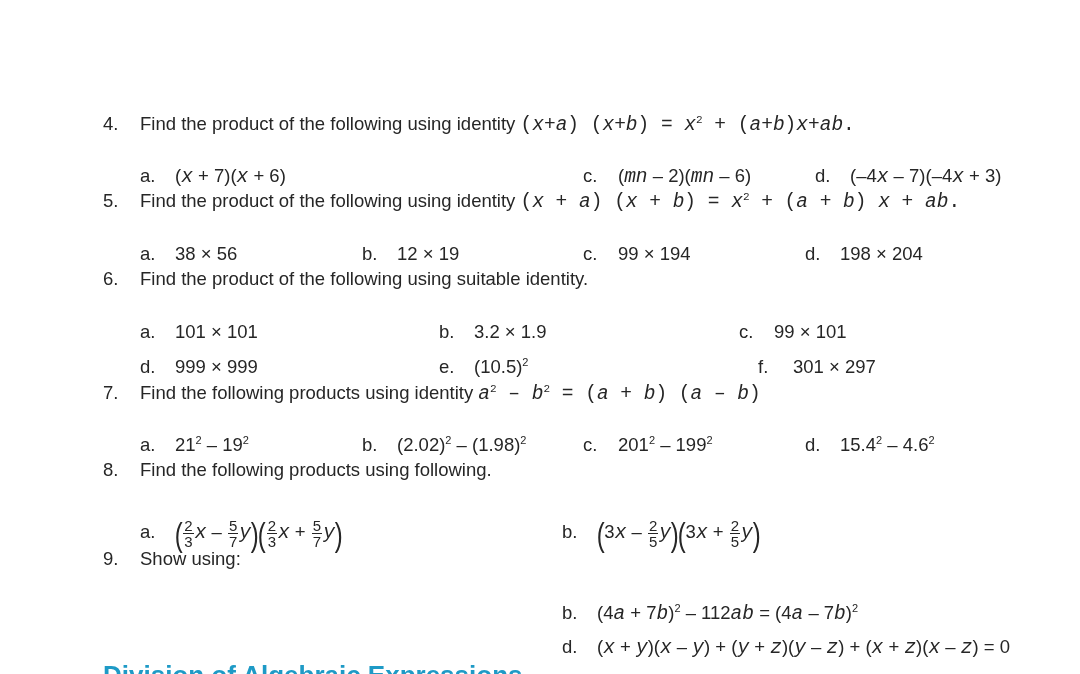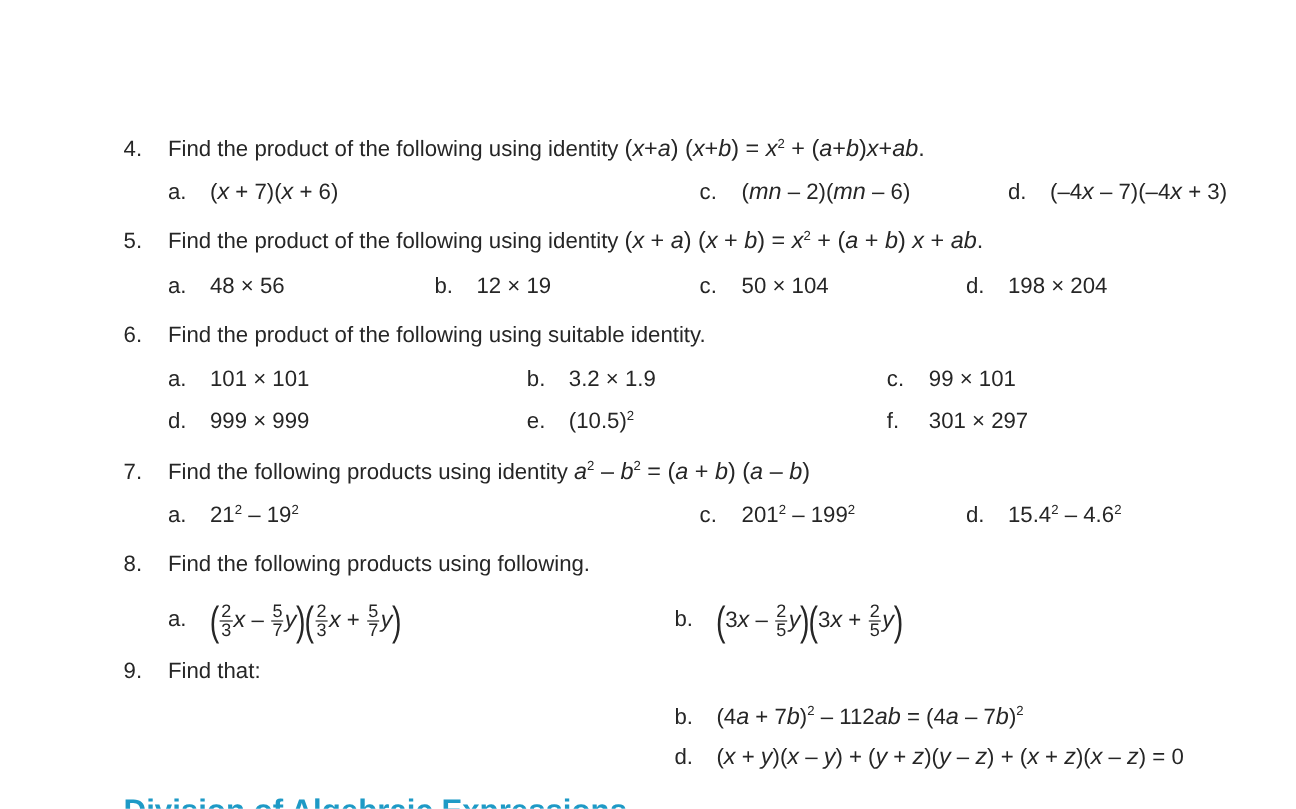--- a/index.html
+++ b/index.html
@@ -6,96 +6,97 @@
   body {
     width: 1080px; height: 674px; overflow: hidden; position: relative;
     background: #ffffff;
     font-family: "Liberation Sans", sans-serif;
     color: #262626;
     font-size: 18.5px;
   }
   .q { position: absolute; left: 0; width: 1080px; }
   .qnum { position: absolute; left: 103px; }
   .qtext { position: absolute; left: 140px; white-space: nowrap; }
-  .row { position: absolute; left: 0; width: 964px; height: 24px; }
+  .row { position: absolute; left: 0; width: 964px; height: 24px; margin-top: 16px; }
   .item { position: absolute; white-space: nowrap; }
   .lbl { display: inline-block; width: 35px; }
   .val { display: inline-block; }
-  .m { font-family: Liberation Sans, sans-serif; font-style: italic; font-size: 19.5px; }
+  .m { font-family: Liberation Mono, monospace; font-style: italic; font-size: 19.5px; }
   sup { font-size: 11px; vertical-align: 7px; line-height: 0; }
   .frac { display: inline-block; vertical-align: middle; text-align: center; font-size: 15px; line-height: 15px; margin: 0 1px; }
   .frac .n { display: block; border-bottom: 1px solid #262626; padding: 0 1px; }
   .frac .d { display: block; }
   .big { font-size: 34px; font-weight: 200; vertical-align: middle; line-height: 24px; display: inline-block; transform: scaleX(0.7); margin: 0 -2px; }
   .heading {
     position: absolute; left: 103px; top: 660px;
     color: #1e9ac6; font-weight: bold; font-size: 26px; white-space: nowrap;
   }
 </style>
 </head>
 <body>
 
 <div class="q">
   <span class="qnum" style="top:113px">4.</span>
   <span class="qtext" style="top:113px"><span>Find the product of the following using identity</span> <span class="m" style="font-style:normal">(<i>x</i>+<i>a</i>) (<i>x</i>+<i>b</i>) = <i>x</i><sup>2</sup> + (<i>a</i>+<i>b</i>)<i>x</i>+<i>ab</i>.</span></span>
   <div class="row" style="top:149px">
     <span class="item" style="left:140px"><span class="lbl">a.</span><span class="val">(<span class="m">x</span> + 7)(<span class="m">x</span> + 6)</span></span>
     <span class="item" style="left:583px"><span class="lbl">c.</span><span class="val">(<span class="m">mn</span> – 2)(<span class="m">mn</span> – 6)</span></span>
-    <span class="item" style="left:840px"><span class="lbl">d.</span><span class="val">(–4<span class="m">x</span> – 7)(–4<span class="m">x</span> + 3)</span></span>
+    <span class="item" style="left:815px"><span class="lbl">d.</span><span class="val">(–4<span class="m">x</span> – 7)(–4<span class="m">x</span> + 3)</span></span>
   </div>
 </div>
 
 <div class="q">
   <span class="qnum" style="top:190px">5.</span>
   <span class="qtext" style="top:190px"><span>Find the product of the following using identity</span> <span class="m" style="font-style:normal">(<i>x</i> + <i>a</i>) (<i>x</i> + <i>b</i>) = <i>x</i><sup>2</sup> + (<i>a</i> + <i>b</i>) <i>x</i> + <i>ab</i>.</span></span>
   <div class="row" style="top:227px">
-    <span class="item" style="left:140px"><span class="lbl">a.</span><span class="val">48 × 56</span></span>
+    <span class="item" style="left:140px"><span class="lbl">a.</span><span class="val">38 × 56</span></span>
     <span class="item" style="left:362px"><span class="lbl">b.</span><span class="val">12 × 19</span></span>
-    <span class="item" style="left:583px"><span class="lbl">c.</span><span class="val">50 × 104</span></span>
+    <span class="item" style="left:583px"><span class="lbl">c.</span><span class="val">99 × 194</span></span>
     <span class="item" style="left:805px"><span class="lbl">d.</span><span class="val">198 × 204</span></span>
   </div>
 </div>
 
 <div class="q">
   <span class="qnum" style="top:268px">6.</span>
   <span class="qtext" style="top:268px">Find the product of the following using suitable identity.</span>
   <div class="row" style="top:305px">
     <span class="item" style="left:140px"><span class="lbl">a.</span><span class="val">101 × 101</span></span>
     <span class="item" style="left:439px"><span class="lbl">b.</span><span class="val">3.2 × 1.9</span></span>
     <span class="item" style="left:739px"><span class="lbl">c.</span><span class="val">99 × 101</span></span>
   </div>
   <div class="row" style="top:340px">
     <span class="item" style="left:140px"><span class="lbl">d.</span><span class="val">999 × 999</span></span>
     <span class="item" style="left:439px"><span class="lbl">e.</span><span class="val">(10.5)<sup>2</sup></span></span>
-    <span class="item" style="left:739px"><span class="lbl">f.</span><span class="val">301 × 297</span></span>
+    <span class="item" style="left:758px"><span class="lbl">f.</span><span class="val">301 × 297</span></span>
   </div>
 </div>
 
 <div class="q">
   <span class="qnum" style="top:382px">7.</span>
   <span class="qtext" style="top:382px"><span>Find the following products using identity</span> <span class="m" style="font-style:normal"><i>a</i><sup>2</sup> – <i>b</i><sup>2</sup> = (<i>a</i> + <i>b</i>) (<i>a</i> – <i>b</i>)</span></span>
   <div class="row" style="top:418px">
     <span class="item" style="left:140px"><span class="lbl">a.</span><span class="val">21<sup>2</sup> – 19<sup>2</sup></span></span>
+    <span class="item" style="left:362px"><span class="lbl">b.</span><span class="val">(2.02)<sup>2</sup> – (1.98)<sup>2</sup></span></span>
     <span class="item" style="left:583px"><span class="lbl">c.</span><span class="val">201<sup>2</sup> – 199<sup>2</sup></span></span>
     <span class="item" style="left:805px"><span class="lbl">d.</span><span class="val">15.4<sup>2</sup> – 4.6<sup>2</sup></span></span>
   </div>
 </div>
 
 <div class="q">
   <span class="qnum" style="top:459px">8.</span>
   <span class="qtext" style="top:459px">Find the following products using following.</span>
   <div class="row" style="top:502px">
     <span class="item" style="left:140px"><span class="lbl">a.</span><span class="val"><span class="big">(</span><span class="frac"><span class="n">2</span><span class="d">3</span></span><span class="m">x</span> – <span class="frac"><span class="n">5</span><span class="d">7</span></span><span class="m">y</span><span class="big">)</span><span class="big">(</span><span class="frac"><span class="n">2</span><span class="d">3</span></span><span class="m">x</span> + <span class="frac"><span class="n">5</span><span class="d">7</span></span><span class="m">y</span><span class="big">)</span></span></span>
     <span class="item" style="left:562px"><span class="lbl">b.</span><span class="val"><span class="big">(</span>3<span class="m">x</span> – <span class="frac"><span class="n">2</span><span class="d">5</span></span><span class="m">y</span><span class="big">)</span><span class="big">(</span>3<span class="m">x</span> + <span class="frac"><span class="n">2</span><span class="d">5</span></span><span class="m">y</span><span class="big">)</span></span></span>
   </div>
 </div>
 
 <div class="q">
   <span class="qnum" style="top:548px">9.</span>
-  <span class="qtext" style="top:548px">Find that:</span>
+  <span class="qtext" style="top:548px">Show using:</span>
   <div class="row" style="top:586px">
     <span class="item" style="left:562px"><span class="lbl">b.</span><span class="val">(4<span class="m">a</span> + 7<span class="m">b</span>)<sup>2</sup> – 112<span class="m">ab</span> = (4<span class="m">a</span> – 7<span class="m">b</span>)<sup>2</sup></span></span>
   </div>
   <div class="row" style="top:620px">
     <span class="item" style="left:562px"><span class="lbl">d.</span><span class="val">(<span class="m">x</span> + <span class="m">y</span>)(<span class="m">x</span> – <span class="m">y</span>) + (<span class="m">y</span> + <span class="m">z</span>)(<span class="m">y</span> – <span class="m">z</span>) + (<span class="m">x</span> + <span class="m">z</span>)(<span class="m">x</span> – <span class="m">z</span>) = 0</span></span>
   </div>
 </div>
 
 <div class="heading">Division of Algebraic Expressions</div>
 

